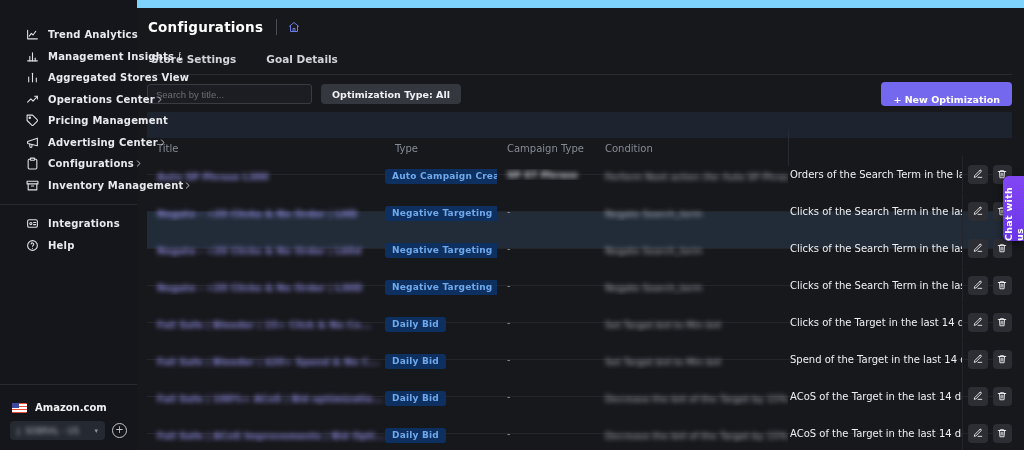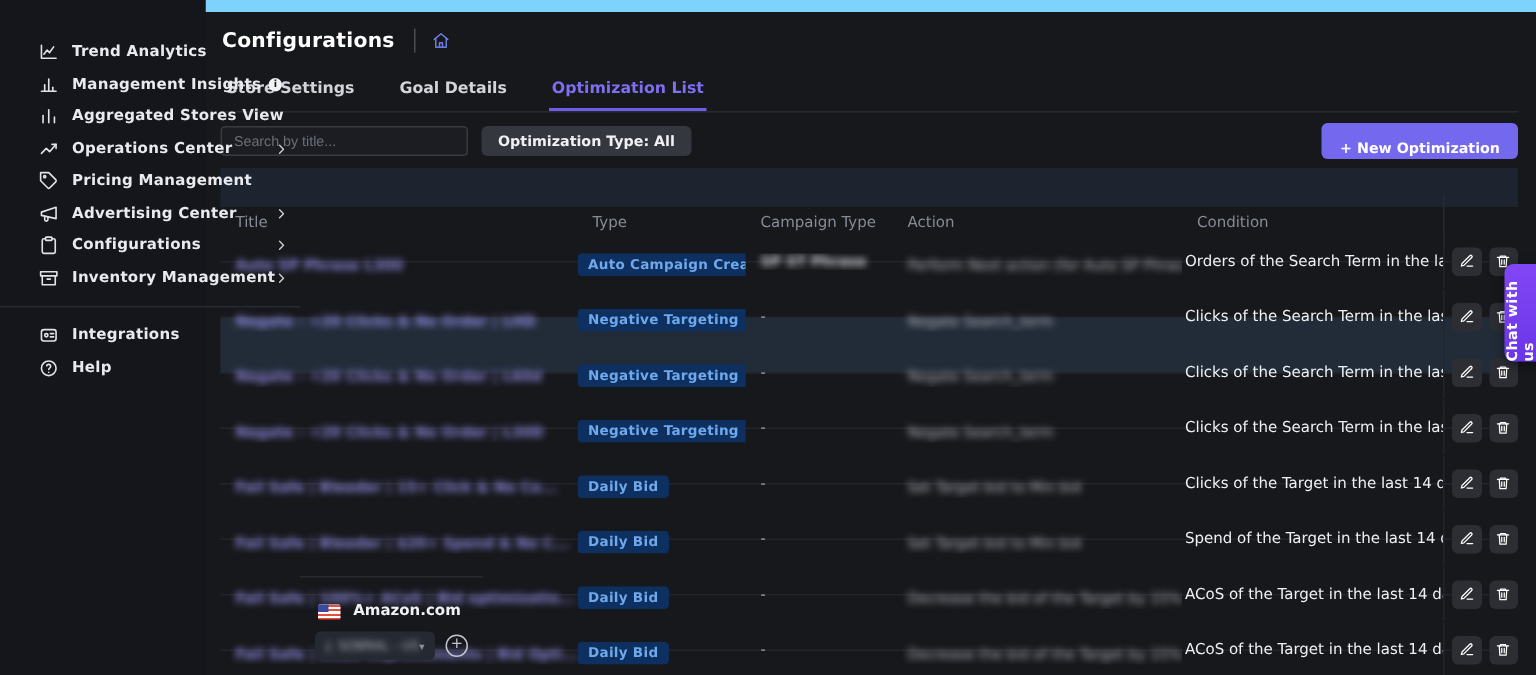--- a/index.html
+++ b/index.html
@@ -1,21 +1,21 @@
 <!DOCTYPE html>
 <html><head>
 <meta charset="utf-8">
 <style>
   * { margin:0; padding:0; box-sizing:border-box; }
   html,body { width:1024px; height:450px; overflow:hidden; background:#101114; }
   body { font-family:"DejaVu Sans","Liberation Sans",sans-serif; }
   .app { display:flex; width:1024px; height:450px; position:relative; }
 
   
-  .sidebar { width:137px; min-width:137px; background:#14161c; display:flex; flex-direction:row; padding-top:24px; position:relative; z-index:2; }
+  .sidebar { width:137px; min-width:137px; background:#14161c; display:flex; flex-direction:column; padding-top:24px; position:relative; z-index:2; }
   .side-item { display:flex; align-items:center; height:21.5px; padding:0 8px 0 25px; cursor:pointer; color:#e8eaee; }
   .side-icon { width:14px; height:14px; display:flex; align-items:center; justify-content:center; margin-right:9px; flex:none; }
   .side-icon svg { width:13px; height:13px; stroke:#dfe2e8; fill:none; stroke-width:2; stroke-linecap:round; stroke-linejoin:round; }
   .side-label { font-size:10px; font-weight:600; letter-spacing:.2px; white-space:nowrap; }
   .side-badge { width:9px; height:9px; border-radius:50%; background:#f2f3f5; color:#15171c; font-size:6.5px; font-weight:700; display:flex; align-items:center; justify-content:center; margin-left:5px; line-height:1; }
   .side-chevron { margin-left:auto; display:flex; }
   .side-chevron svg { width:9px; height:9px; stroke:#cfd2d8; fill:none; stroke-width:2.4; stroke-linecap:round; stroke-linejoin:round; }
   .side-divider { height:1px; background:#272a31; margin:8px 0; }
   .sidebar-footer { margin-top:auto; padding-bottom:10px; }
   .marketplace-row { display:flex; align-items:center; padding:9px 10px 8px 12px; }
@@ -222,35 +222,33 @@
             <path d="M3 10.5 12 3l9 7.5"></path>
             <path d="M5 9.5V21h14V9.5"></path>
             <path d="M10 21v-6h4v6"></path>
           </svg>
       </span>
     </div>
 
     <div class="tabbar">
         <div class="tab">Store Settings</div>
         <div class="tab">Goal Details</div>
-        <div class="tab active">Optimization List</div>
       </div>
 
     <div class="toolbar">
       <input class="search-box" type="text" placeholder="Search by title..." style="">
       <button class="filter-btn">Optimization Type: All</button>
       <button class="new-btn">+ New Optimization</button>
     </div>
 
     <div class="table">
       <div class="trow thead">
         <div class="cell">Title</div>
         <div class="cell">Type</div>
         <div class="cell">Campaign Type</div>
-        <div class="cell">Action</div>
         <div class="cell">Condition</div>
         <div class="cell actions-cell"></div>
       </div>
       <div class="tbody">
           <div class="trow">
             <div class="cell title-cell"><span class="title-link">Auto SP Phrase L300</span></div>
             <div class="cell"><span class="badge">Auto Campaign Creation</span></div>
             <div class="cell campaign-cell"><span class="campaign-blur">SP ST Phrase</span></div>
             <div class="cell action-cell"><span class="action-text">Perform Next action (for Auto SP Phras...</span></div>
             <div class="cell condition-cell"><span>Orders of the Search Term in the last 30...</span></div>

